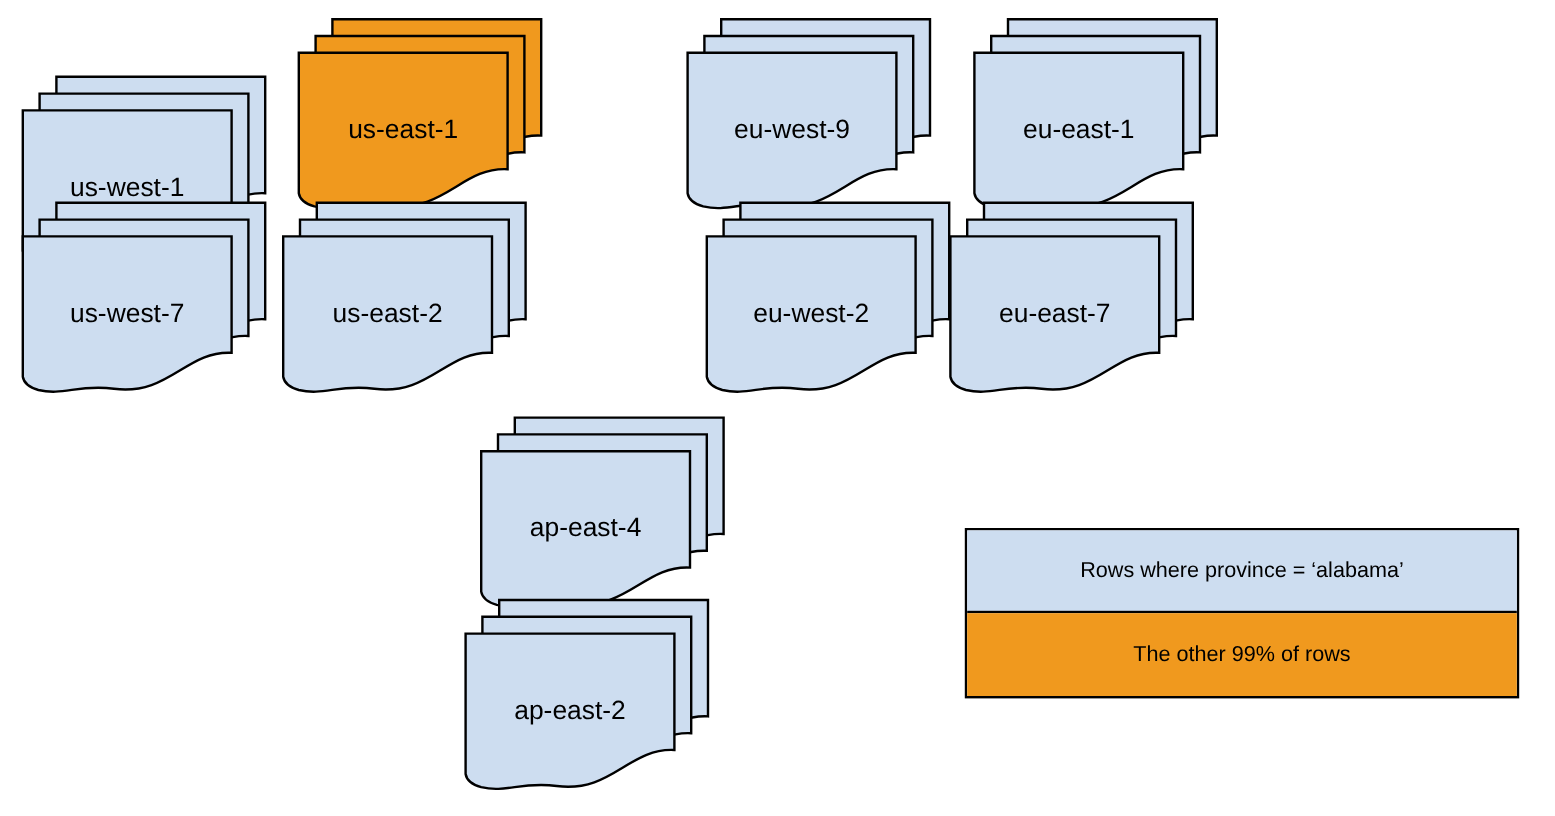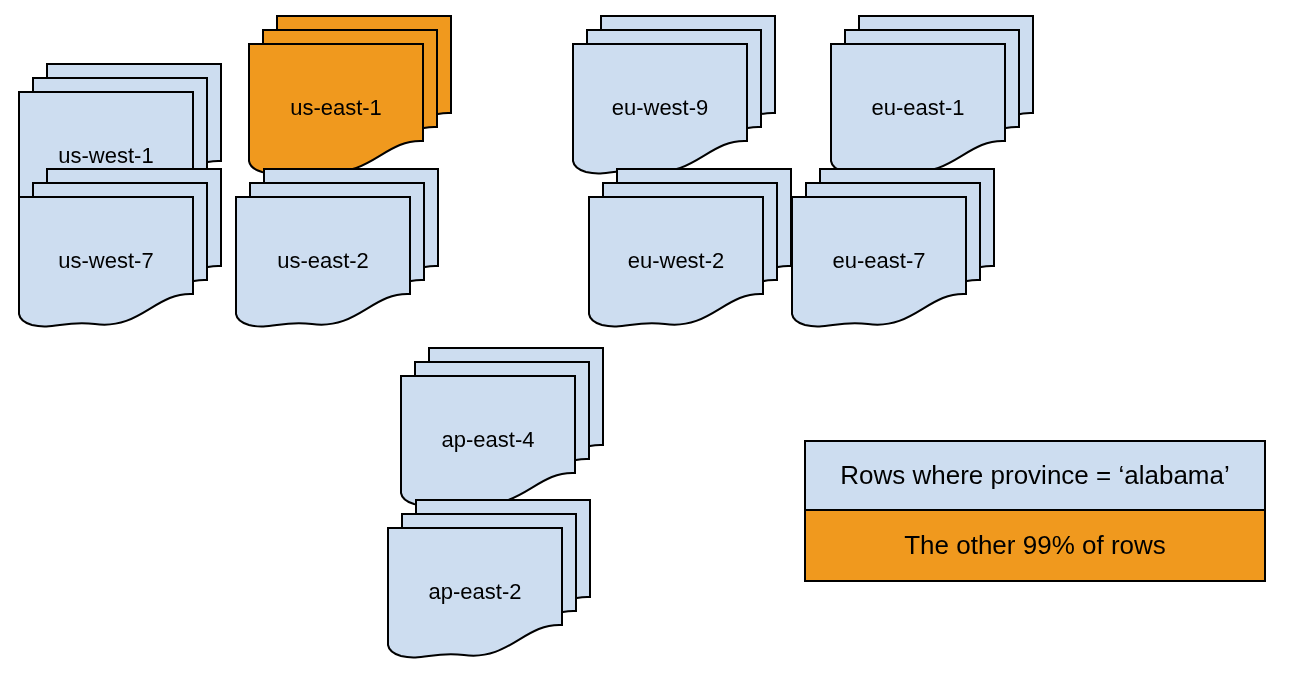--- a/index.html
+++ b/index.html
@@ -29,21 +29,21 @@
 
   
   .legend {
     position: absolute; left: 804px; top: 440px;
     width: 462px;
     border: 2px solid var(--stroke, #000);
   }
   .legend-row {
     height: 69px;
     display: flex; align-items: center; justify-content: center;
-    font-size: 26px; white-space: nowrap;
+    font-size: 18px; white-space: nowrap;
   }
   .legend-row.blue   { background: var(--blue, #cdddf0); border-bottom: 2px solid var(--stroke, #000); }
   .legend-row.orange { background: var(--orange, #f0991e); }
 
   .defs-holder { position: absolute; width: 0; height: 0; overflow: hidden; }
 </style>
 </head>
 <body style="background: rgb(255, 255, 255);">
 
 <svg class="defs-holder" aria-hidden="true">
@@ -74,21 +74,21 @@
 
   <div class="stack blue" style="left:573px; top:15px;">
     <svg width="204" height="160" viewBox="0 0 204 160">
       <use href="#doc" x="28" y="1"></use>
         <use href="#doc" x="14" y="15"></use>
         <use href="#doc" x="0" y="29"></use>
     </svg>
     <div class="stack-label">eu-west-9</div>
   </div>
 
-  <div class="stack blue" style="left:831px; top:15px;text-decoration:underline;">
+  <div class="stack blue" style="left:812px; top:15px;text-decoration:underline;">
     <svg width="204" height="160" viewBox="0 0 204 160">
       <use href="#doc" x="28" y="1"></use>
         <use href="#doc" x="14" y="15"></use>
         <use href="#doc" x="0" y="29"></use>
     </svg>
     <div class="stack-label">eu-east-1</div>
   </div>
 
   <div class="stack blue" style="left:19px; top:168px;">
     <svg width="204" height="160" viewBox="0 0 204 160">

